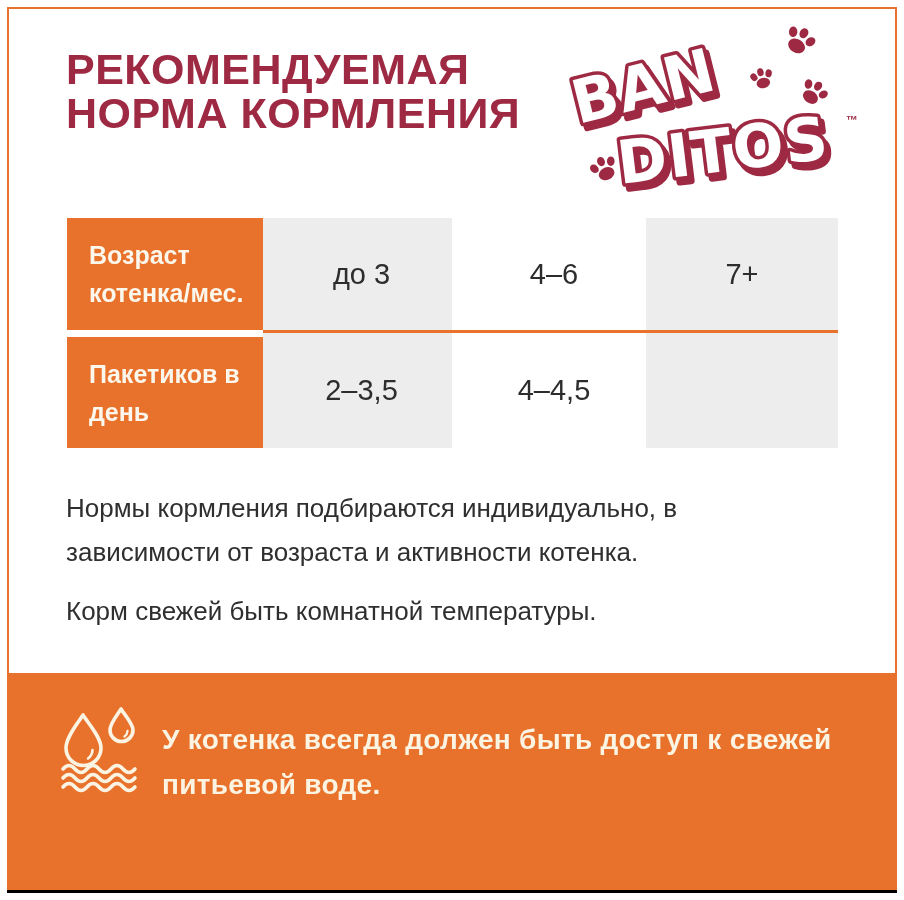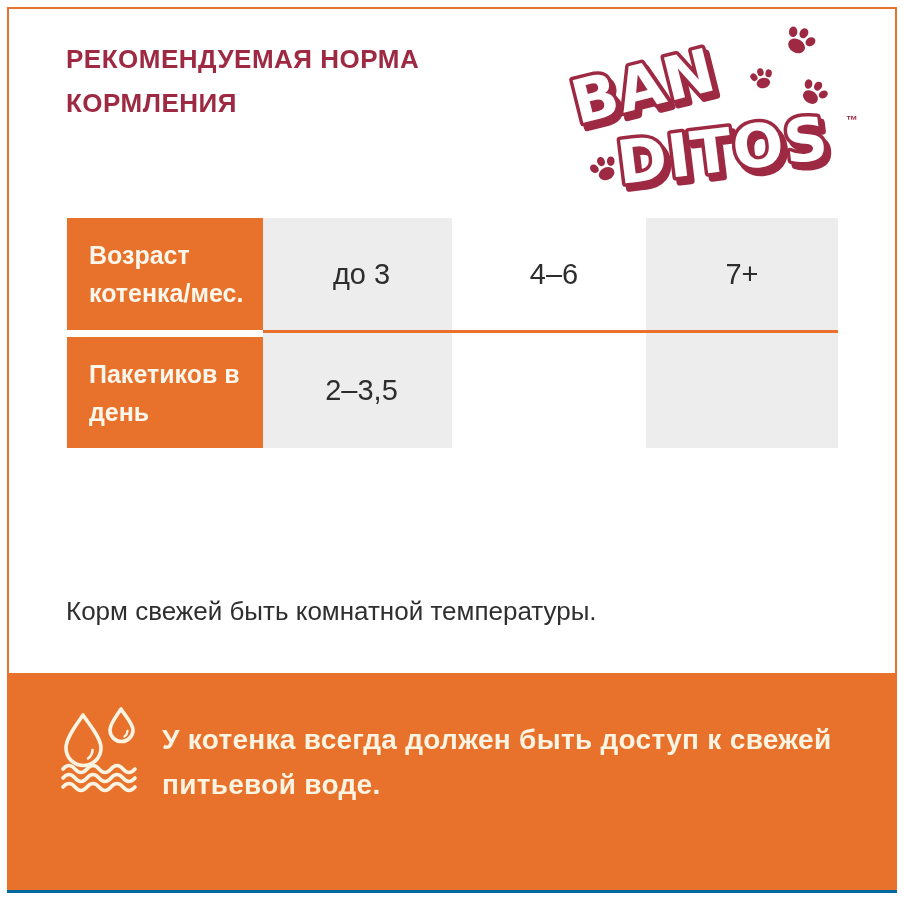--- a/index.html
+++ b/index.html
@@ -10,22 +10,22 @@
     background:#ffffff;
     overflow:hidden;
     font-family:"Liberation Sans", sans-serif;
   }
   .frame {
     position:absolute; inset:7px;
     border:2px solid #E8722B;
     z-index:0;
   }
   .page-title {
-    position:absolute; left:66px; top:37px; width:470px;
-    font-size:26px; font-weight:800; line-height:44px;
+    position:absolute; left:66px; top:47px; width:470px;
+    font-size:43px; font-weight:800; line-height:44px;
     letter-spacing:0.5px; text-transform:uppercase;
     color:#9E2943; z-index:2;
   }
   .logo-wrap { position:absolute; left:556px; top:16px; width:336px; height:188px; z-index:2; }
   .logo-svg { width:100%; height:100%; }
   .logo-text { fill:#ffffff; stroke:#9E2943; stroke-width:7px; paint-order:stroke; stroke-linejoin:round; }
   .logo-shadow { fill:#9E2943; stroke:#9E2943; stroke-width:7px; stroke-linejoin:round; }
 
   .feeding-table { position:absolute; left:67px; top:218px; width:771px; height:230px; z-index:2; }
   .colbg { position:absolute; top:0; height:230px; }
@@ -50,21 +50,21 @@
   .val-cell.c2 { left:196px; width:189px;padding-left:8px; }
   .val-cell.c3 { left:385px; width:204px; }
   .val-cell.c4 { left:579px; width:192px; }
 
   .note { position:absolute; left:66px; width:730px; font-size:26px; line-height:44px; color:#2F2F2F; z-index:2; }
   .note.n1 { top:486px; }
   .note.n2 { top:589px; }
 
   .band {
     position:absolute; left:7px; right:7px; top:673px; bottom:7px;
-    background:#E8722B; border-bottom:3px solid #0369a1; z-index:1;
+    background:#E8722B; border-bottom:3px solid #000000; z-index:1;
   }
   .water-icon { position:absolute; left:50px; top:32px; width:92px; height:88px; }
   .band-text {
     position:absolute; left:155px; top:44px; width:710px;
     font-size:28px; font-weight:600; line-height:45px; letter-spacing:0.3px;
     color:#FBF4E3;
   }
 </style>
 </head>
 <body>
@@ -113,22 +113,24 @@
       <span>Пакетиков в день</span>
     </div>
 
     <div class="row-divider"></div>
 
     <div class="val-cell r1 c2">до 3</div>
     <div class="val-cell r1 c3">4–6</div>
     <div class="val-cell r1 c4">7+</div>
 
     <div class="val-cell r2 c2">2–3,5</div>
+    <div class="val-cell r2 c3">4–4,5</div>
   </div>
 
+  <p class="note n1">Нормы кормления подбираются индивидуально, в зависимости от возраста и активности котенка.</p>
   <p class="note n2">Корм свежей быть комнатной температуры.</p>
 
   <div class="band">
     <svg class="water-icon" viewBox="0 0 92 88">
       <g fill="none" stroke="#FBF4E3" stroke-width="3.6" stroke-linecap="round" stroke-linejoin="round">
         <path d="M26 10 C21 18 9 32 9 43 a17.5 17.5 0 0 0 35 0 C44 32 31 18 26 10 Z"></path>
         <path d="M35.5 45 a11 11 0 0 1 -4.5 8.5" stroke-width="2.6"></path>
         <path d="M64 4 C61 9 53 18.5 53 25 a11.5 11.5 0 0 0 23 0 C76 18.5 67 9 64 4 Z"></path>
         <path d="M70.5 26 a7.5 7.5 0 0 1 -3 5.5" stroke-width="2.4"></path>
         <path d="M6 64 q6 -7 12 0 t12 0 t12 0 t12 0 t12 0 t12 0"></path>

